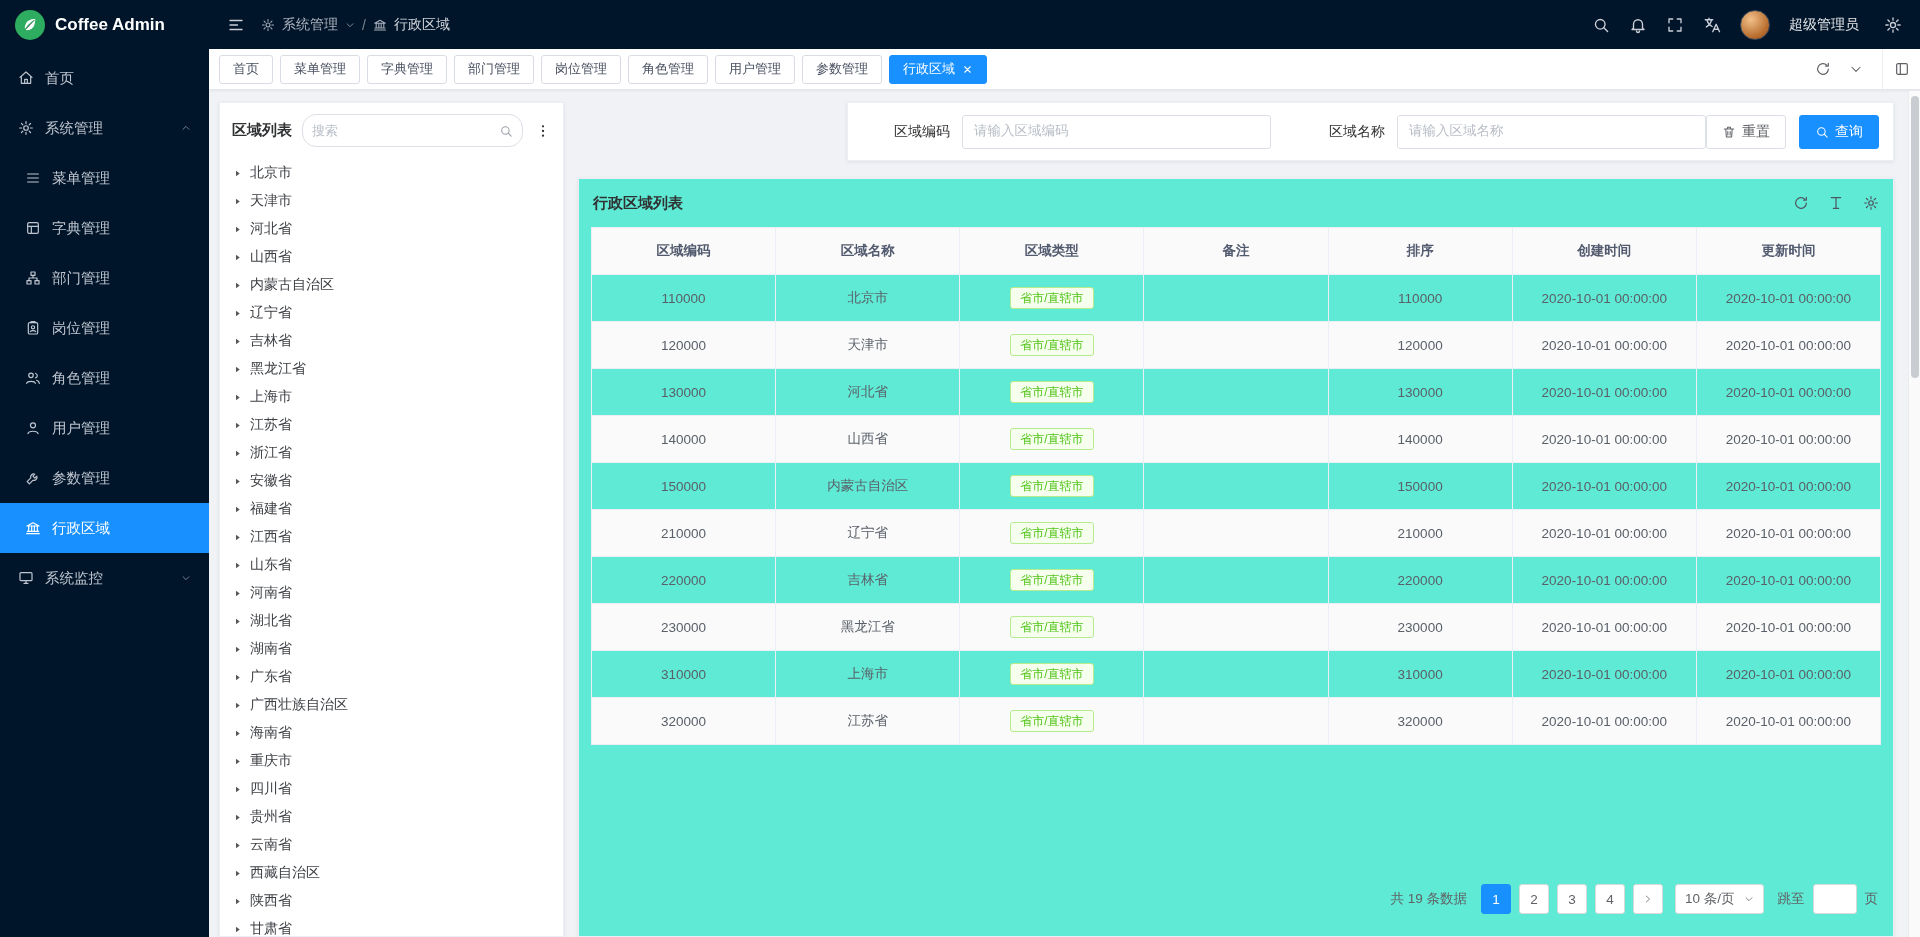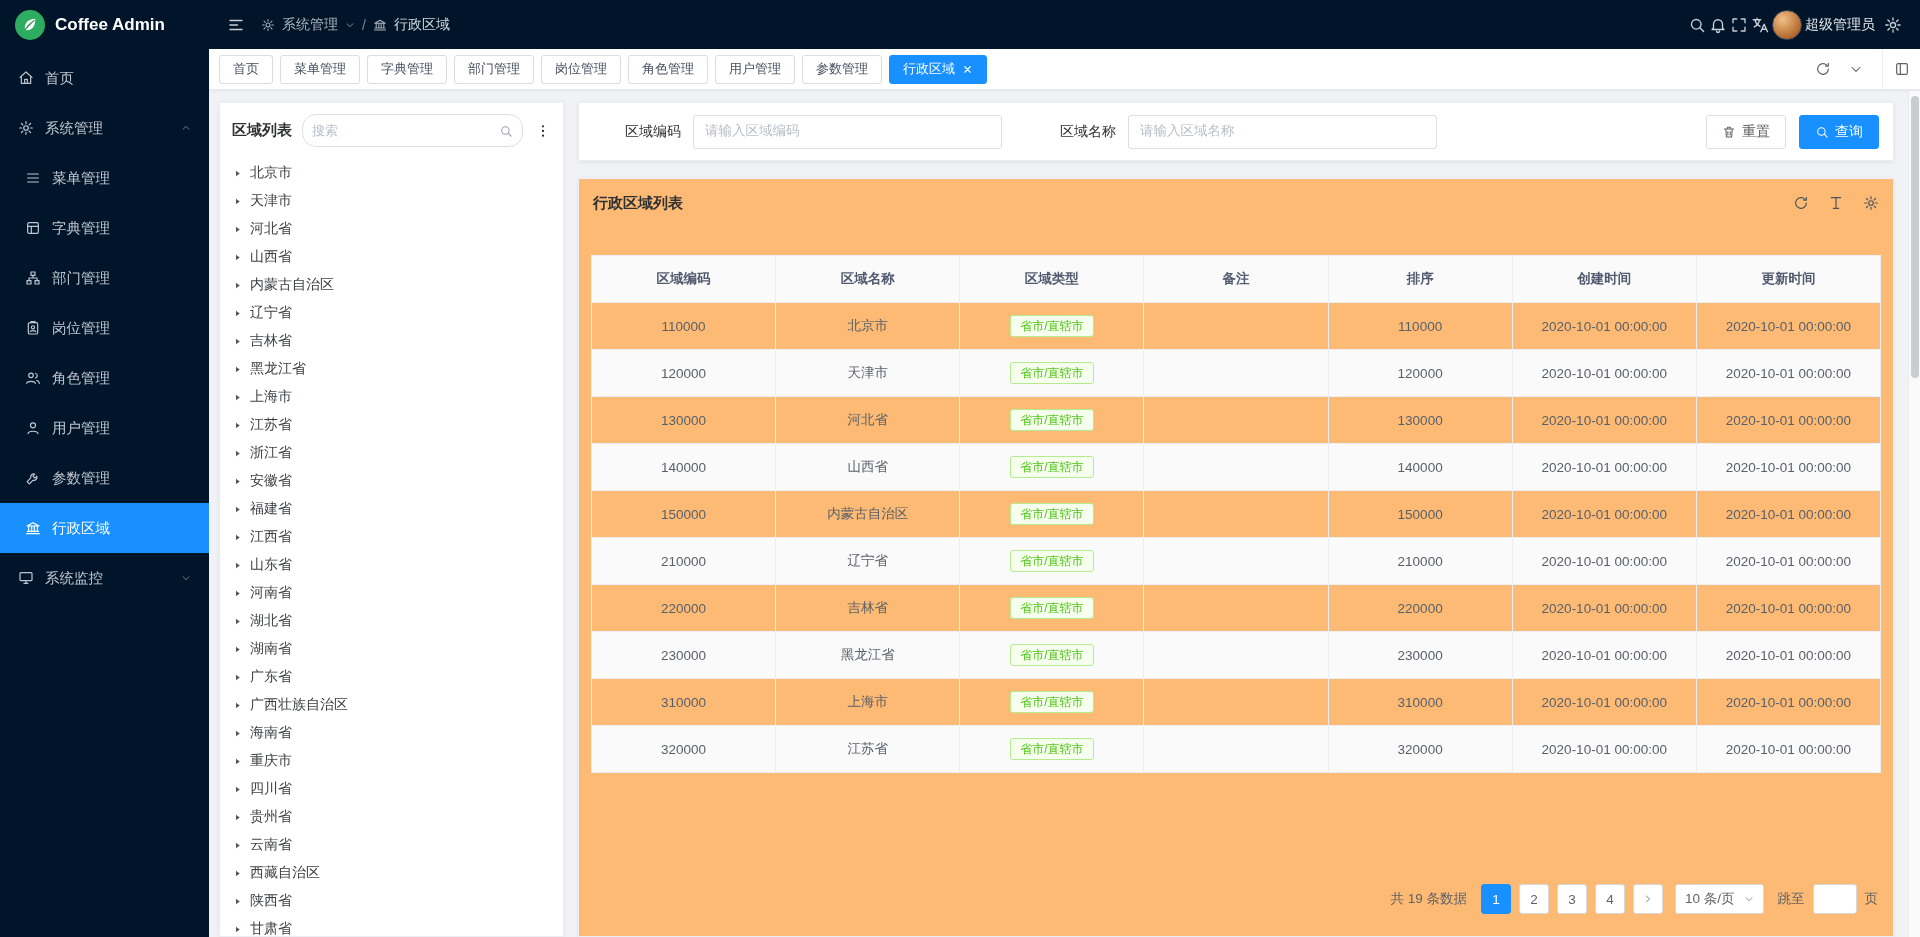--- a/index.html
+++ b/index.html
@@ -31,21 +31,21 @@
   .side-item.active { background:#1890ff; color:#fff; }
   .side-item .chev { margin-left:auto; color:#9aa3b0; }
 
   
   .main-col { flex:1; display:flex; flex-direction:column; min-width:0; }
 
   .topbar { height:49px; flex-shrink:0; background:#001529; color:#c9ced8; display:flex; align-items:center; padding:0 18px; gap:16px; }
   .crumb { display:flex; align-items:center; gap:7px; font-size:14px; color:#aab1bd; }
   .crumb .current { color:#d3d7de; }
   .crumb .sep { color:#7b8492; }
-  .topbar-right { margin-left:auto; display:flex; align-items:center; gap:3px;justify-content:center; }
+  .topbar-right { margin-left:auto; display:flex; align-items:center; gap:19px;justify-content:center; }
   .avatar { width:30px; height:30px; border-radius:50%; background:radial-gradient(circle at 35% 30%, #f2c089, #b5692a 70%, #8c4a16); border:1px solid #3a4a5e; }
   .username { color:#e3e6ea; font-size:14px; }
   .tb-gear { margin-left:6px; }
 
   
   .tabbar { height:41px; flex-shrink:0; background:#fff; border-bottom:1px solid #e4e7ed; display:flex; align-items:center; padding:0 0 0 10px; gap:7px; box-shadow:0 1px 3px rgba(0,21,41,.06); }
   .tabs { display:flex; align-items:center; gap:7px; flex:1; min-width:0; }
   .tab { height:29px; display:inline-flex; align-items:center; gap:7px; padding:0 13px; border:1px solid #d8dce5; border-radius:3px; background:#fff; color:#495060; font-size:13px; cursor:pointer; white-space:nowrap; }
   .tab.active { background:#1890ff; border-color:#1890ff; color:#fff; }
   .tab-tools { display:flex; align-items:center; gap:18px; color:#606266; padding-right:12px; }
@@ -58,33 +58,33 @@
   .tree-header { display:flex; align-items:center; gap:10px; padding:11px 10px 9px 12px; flex-shrink:0; }
   .tree-title { font-weight:bold; font-size:15px; color:#303133; white-space:nowrap; }
   .tree-search { flex:1; display:flex; align-items:center; gap:6px; border:1px solid #dcdfe6; border-radius:14px; height:33px; padding:0 9px; color:#9aa0a9; }
   .tree-search input { border:none; outline:none; flex:1; min-width:0; font-size:13px; font-family:inherit; color:#333; }
   .tree-search input::placeholder { color:#b8bdc6; }
   .tree-dots { color:#303133; cursor:pointer; padding:0 2px; }
   .tree-list { flex:1; overflow:hidden; padding:3px 0; }
   .tree-item { height:28px; display:flex; align-items:center; gap:8px; padding:0 13px; font-size:14px; color:#3c3f43; cursor:pointer; white-space:nowrap; }
   .tree-item .caret { color:#555; }
 
-  .work { flex:1; min-width:0; display:flex; flex-direction:column; gap:17px; }
+  .work { flex:1; min-width:0; display:flex; flex-direction:column; gap:17px;align-items:flex-end; }
 
   .search-card { height:59px; flex-shrink:0; background:#fff; border:1px solid #ebeef5; box-shadow:0 1px 4px rgba(0,21,41,.08); display:flex; align-items:center; padding:0 14px 0 46px; }
   .field { display:flex; align-items:center; gap:12px; }
   .field + .field { margin-left:58px; }
   .field label { font-size:14px; color:#303133; white-space:nowrap; }
   .field input { width:309px; height:34px; border:1px solid #dcdfe6; border-radius:3px; padding:0 11px; font-size:13.5px; font-family:Liberation Mono, monospace; color:#333; outline:none; }
   .field input::placeholder { color:#b8bdc6; }
   .form-actions { margin-left:auto; display:flex; align-items:center; gap:13px; }
   .btn { height:34px; display:inline-flex; align-items:center; gap:6px; padding:0 15px; border-radius:3px; border:1px solid #dcdfe6; background:#fff; color:#606266; font-size:14px; font-family:inherit; cursor:pointer; }
   .btn.primary { background:#1890ff; border-color:#1890ff; color:#fff; }
 
-  .list-card { flex:1; min-height:0; background:#fdba74; border:1px solid #ebeef5; box-shadow:0 1px 4px rgba(0,21,41,.08); display:flex; flex-direction:column; padding:0 12px;gap:28px; }
+  .list-card { flex:1; min-height:0; background:#5eead4; border:1px solid #ebeef5; box-shadow:0 1px 4px rgba(0,21,41,.08); display:flex; flex-direction:column; padding:0 12px; }
   .card-header { height:48px; flex-shrink:0; display:flex; align-items:center; padding:0 2px; }
   .card-title { font-weight:bold; font-size:15px; color:#303133; }
   .card-tools { margin-left:auto; display:flex; align-items:center; gap:19px; color:#4f5560; }
   .card-tools .icon { cursor:pointer; }
 
   table { width:100%; border-collapse:collapse; table-layout:fixed; }
   th, td { border:1px solid #ebeef5; text-align:center; height:47px; font-size:13.5px; color:#5a6069; overflow:hidden; white-space:nowrap; }
   thead th { background:#fafafa; color:#515a6e; font-weight:bold; font-size:13.5px; }
   tbody tr:nth-child(even) { background:#fafafa; }
   .badge { display:inline-block; border:1px solid #b7eb8f; background:#f6ffed; color:#52c41a; font-size:12px; padding:3px 9px; border-radius:3px; line-height:1.2; }

